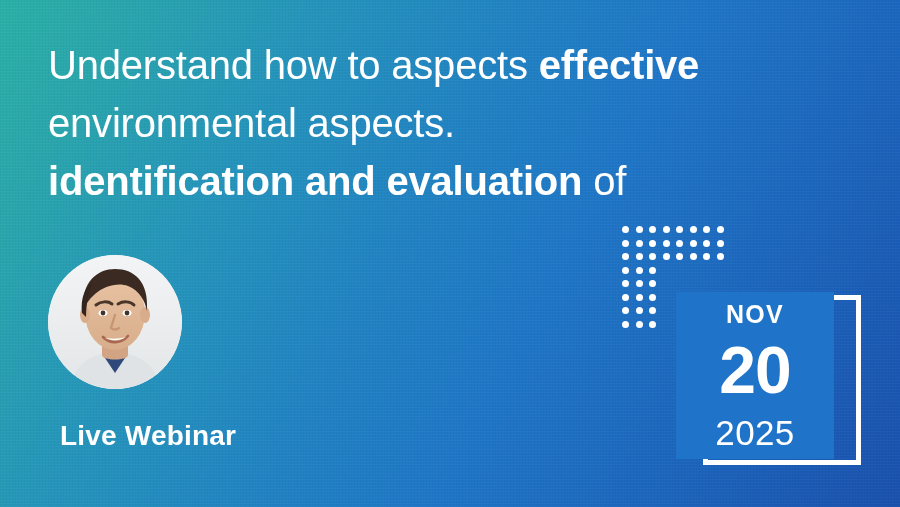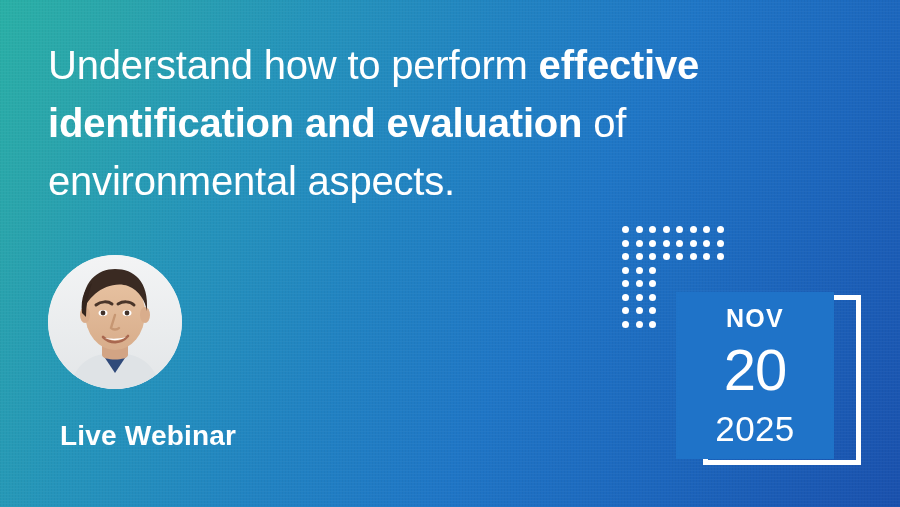--- a/index.html
+++ b/index.html
@@ -121,44 +121,44 @@
     text-align: center;
   }
   #date-month {
     font-size: 25px;
     font-weight: 700;
     letter-spacing: 1.2px;
     line-height: 1;
     margin-bottom: 10px;
   }
   #date-day {
-    font-size: 58px;
-    font-weight: 400;
+    font-size: 66px;
+    font-weight: 700;
     line-height: 1;
     letter-spacing: -1px;
     margin-bottom: 12px;
   }
   #date-year {
     font-size: 35px;
     font-weight: 400;
     line-height: 1;
     letter-spacing: .4px;
   }
 </style>
 </head>
 <body>
 
 <div id="banner">
 
   <div id="texture"></div>
 
   <div id="headline" style="color: rgb(255, 255, 255);">
-    <span class="line"><span>Understand how to perform </span><span class="b">effective</span></span>
+    <span class="line"><span>Understand how to aspects </span><span class="b">effective</span></span>
+    <span class="line">environmental aspects.</span>
     <span class="line"><span class="b">identification and evaluation</span><span> of</span></span>
-    <span class="line">environmental aspects.</span>
   </div>
 
   <div id="avatar">
     <svg viewBox="0 0 134 134">
       <defs>
         <linearGradient id="bgp" x1="0" y1="0" x2="0" y2="1">
           <stop offset="0%" stop-color="#f3f4f5"></stop>
           <stop offset="100%" stop-color="#e3e6e8"></stop>
         </linearGradient>
         <linearGradient id="skin" x1="0" y1="0" x2="0" y2="1">

